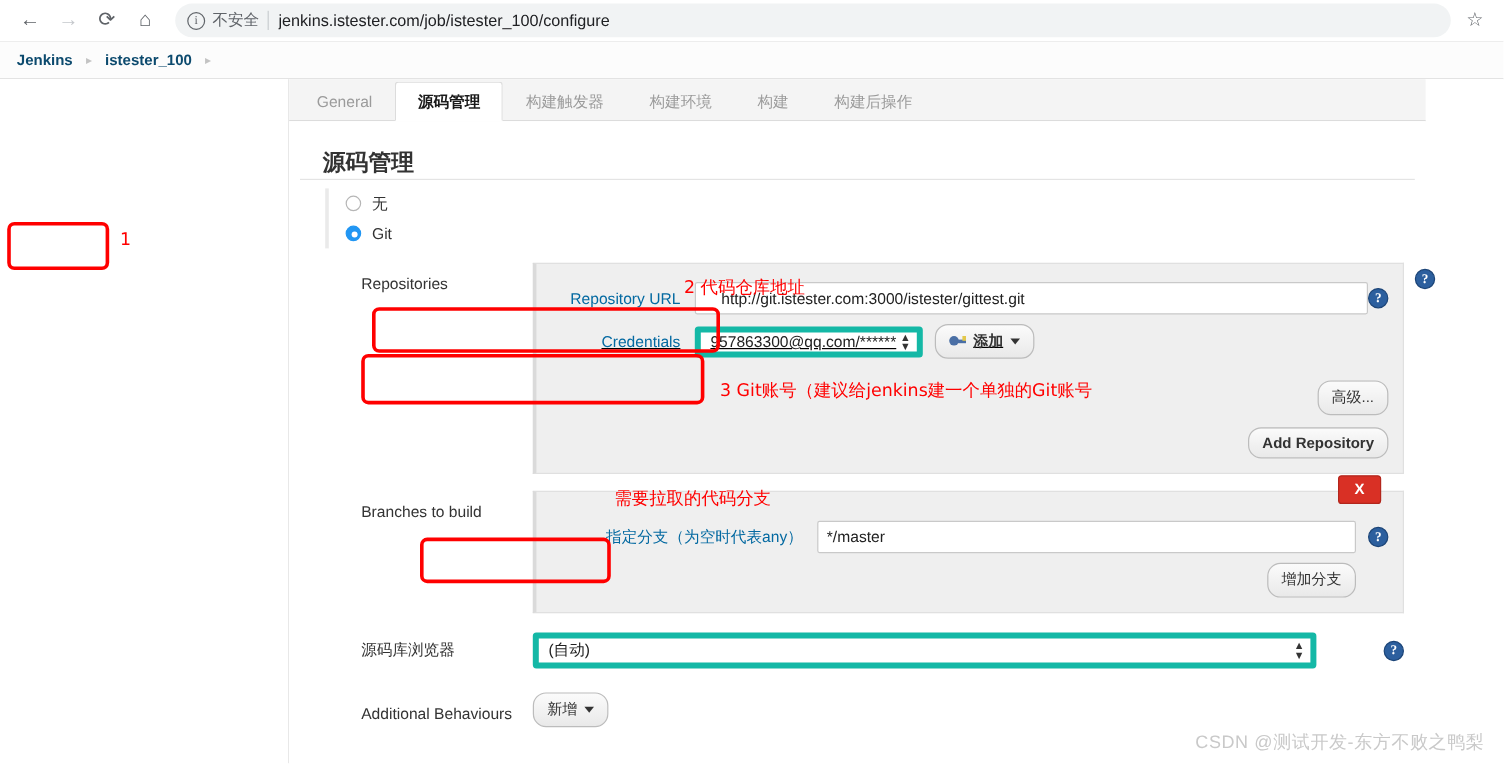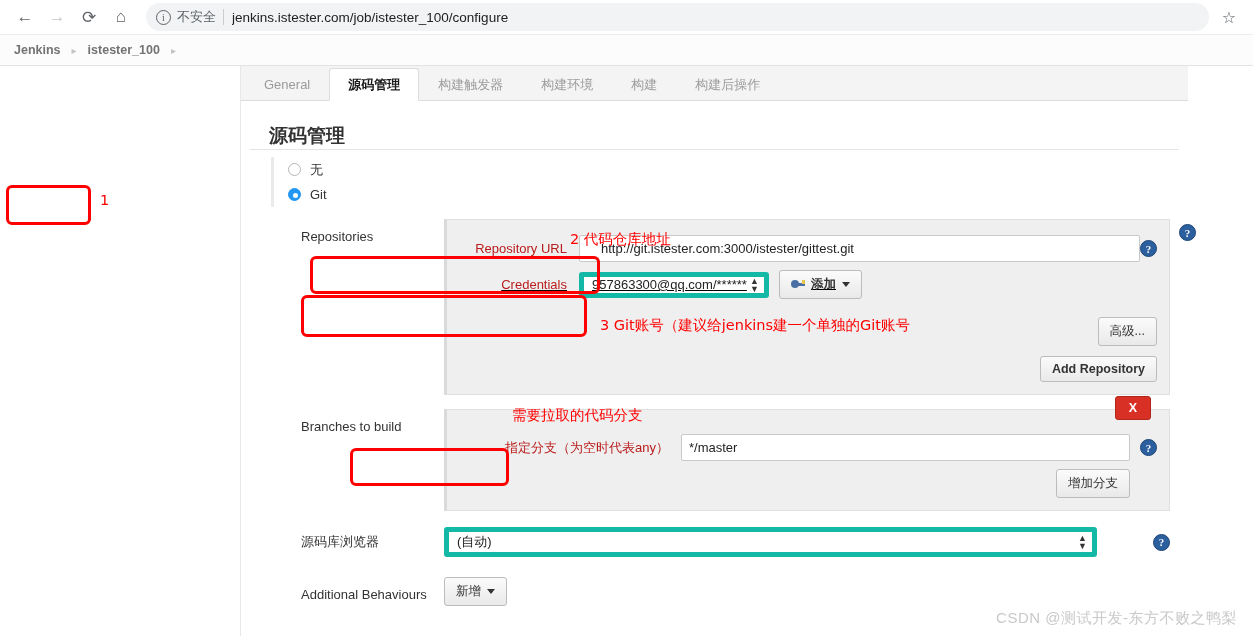--- a/index.html
+++ b/index.html
@@ -55,21 +55,21 @@
 
   
   .breadcrumb {
     height:32px; background:#fcfcfc;
     border-top:1px solid #ededed;
     border-bottom:1px solid #e3e3e3;
     display:flex; align-items:center;
     padding-left:14px;
     font-size:12.5px; font-weight:bold; color:#333;
   }
-  .breadcrumb .crumb { color:#737373; }
+  .breadcrumb .crumb { color:#0c4a6e; }
   .breadcrumb .arrow { color:#c3c3c3; font-size:10px; margin:0 11px; }
 
   
   .page {
     position:relative;
     height:calc(638px - 34px - 34px);
     background:#ffffff;
   }
   .left-gutter {
     position:absolute; left:0; top:0; bottom:0; width:241px;
@@ -134,40 +134,40 @@
   }
   .fbody {
     flex:1 1 auto;
     background:#efefef;
     border:1px solid #e0e0e0;
     border-left:3px solid #dadada;
     position:relative;
     padding:10px 12px 12px 12px;
   }
   .subrow { display:flex; align-items:center; margin:5px 0 8px 0; }
-  .sublabel { font-size:13px; color:#b91c1c; width:120px; flex:0 0 120px; text-align:right; padding-right:12px;}
+  .sublabel { font-size:13px; color:#0369a1; width:120px; flex:0 0 120px; text-align:right; padding-right:12px;}
   .sublabel.wide { width:222px; flex:0 0 222px; }
   .txt {
     flex:1 1 auto; height:27px;
     background:#ffffff; border:1px solid #c9c9c9; border-radius:2px;
     font-size:13px; color:#222; padding:0 7px;
     display:flex; align-items:center;
   }
   .select {
     height:26px; background:#fff;border:5px solid #14b8a6;border-radius:3px;
     font-size:13px;color:#222;display:flex;align-items:center;
     padding:0 18px 0 8px; position:relative;
   }
   .select .spin{
     position:absolute;right:5px;top:50%;transform:translateY(-50%);
     font-size:9px;line-height:8px;color:#333;display:flex;flex-direction:column;
   }
   .btn {
     background:linear-gradient(#fbfbfb,#e9e9e9);
-    border:1px solid #bcbcbc; border-radius:3px;
+    border:1px solid #bcbcbc; border-radius:11px;
     font-size:12.5px; color:#333; font-weight:bold;
     padding:5px 11px; display:inline-flex; align-items:center; gap:6px;
     white-space:nowrap;
   }
   .btn.plain { font-weight:normal; }
   .key-ico {
     width:14px;height:11px;position:relative;display:inline-block;flex:0 0 auto;
   }
   .key-ico .kc{position:absolute;left:0;top:1px;width:8px;height:8px;border-radius:50%;background:#4a6fa5;}
   .key-ico .kb{position:absolute;left:7px;top:4px;width:7px;height:2.5px;background:#4a6fa5;}

